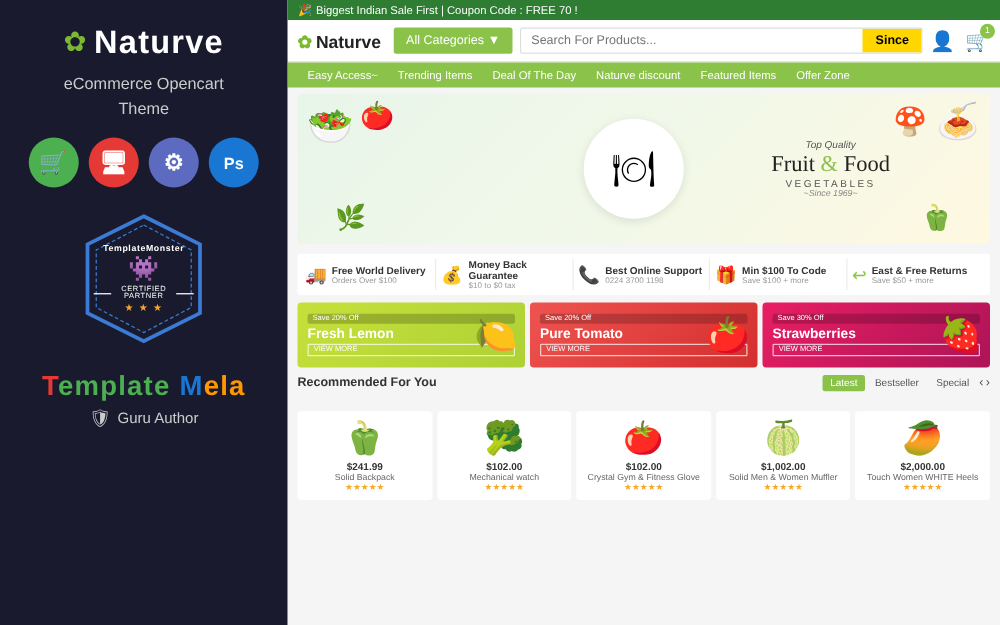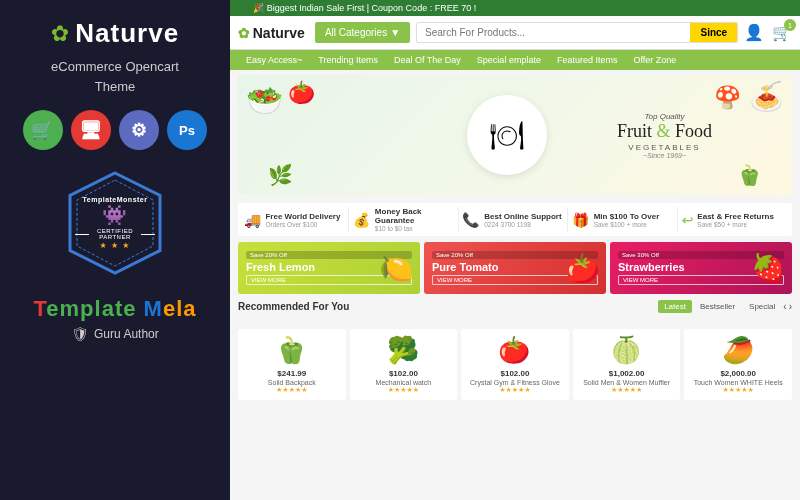--- a/index.html
+++ b/index.html
@@ -103,21 +103,21 @@
       flex-direction: column;
       background: #f5f5f5;
       overflow: hidden;
     }
 
     
     .top-bar {
       background: #2e7d32;
       color: #fff;
       font-size: 9px;
-      padding: 3px 23px;
+      padding: 3px 9px;
       display: flex;
       justify-content: space-between;
       align-items: flex-start;
     }
     .top-bar-left { display: flex; gap: 10px; align-items: center; }
     .top-bar-right { display: flex; gap: 8px; align-items: center; }
 
     
     .header-nav {
       background: #fff;
@@ -398,21 +398,21 @@
         🛒
         <span class="cart-count">1</span>
       </button>
     </div>
   </div>
 
   <div class="cat-nav">
     <span class="cat-nav-item">Easy Access~</span>
     <span class="cat-nav-item">Trending Items</span>
     <span class="cat-nav-item">Deal Of The Day</span>
-    <span class="cat-nav-item">Special emplate</span>
+    <span class="cat-nav-item">Naturve discount</span>
     <span class="cat-nav-item">Featured Items</span>
     <span class="cat-nav-item">Offer Zone</span>
   </div>
 
   <div class="hero">
     <div class="hero-bg">
 
       <span style="position:absolute;left:8px;top:8px;font-size:30px;">🥗</span>
       <span style="position:absolute;left:50px;top:5px;font-size:22px;">🍅</span>
       <span style="position:absolute;left:30px;bottom:8px;font-size:20px;">🌿</span>
@@ -454,21 +454,21 @@
     <div class="feature-item">
       <span class="feature-icon">📞</span>
       <div>
         <div class="feature-title">Best Online Support</div>
         <div class="feature-desc">0224 3700 1198</div>
       </div>
     </div>
     <div class="feature-item">
       <span class="feature-icon">🎁</span>
       <div>
-        <div class="feature-title">Min $100 To Over</div>
+        <div class="feature-title">Min $100 To Code</div>
         <div class="feature-desc">Save $100 + more</div>
       </div>
     </div>
     <div class="feature-item">
       <span class="feature-icon">↩</span>
       <div>
         <div class="feature-title">East &amp; Free Returns</div>
         <div class="feature-desc">Save $50 + more</div>
       </div>
     </div>

